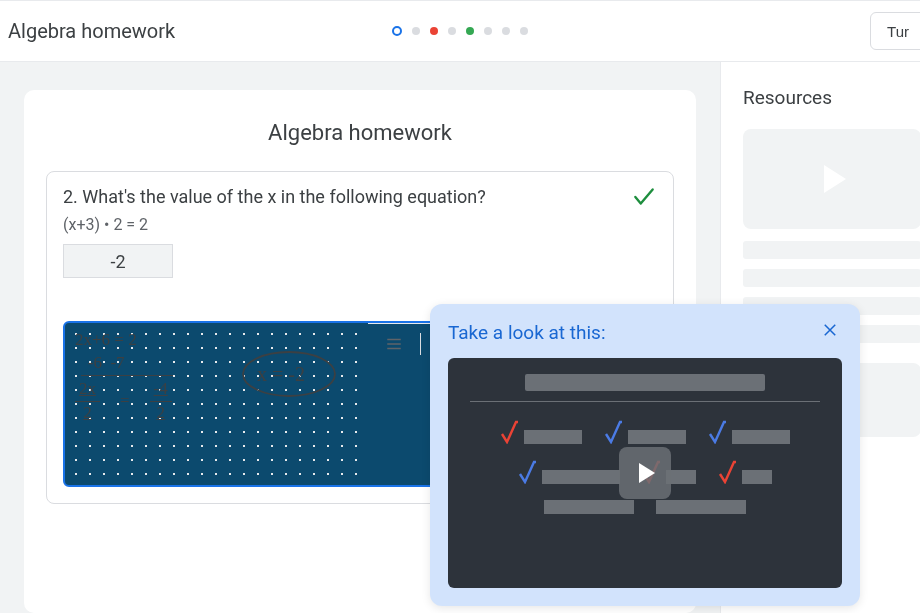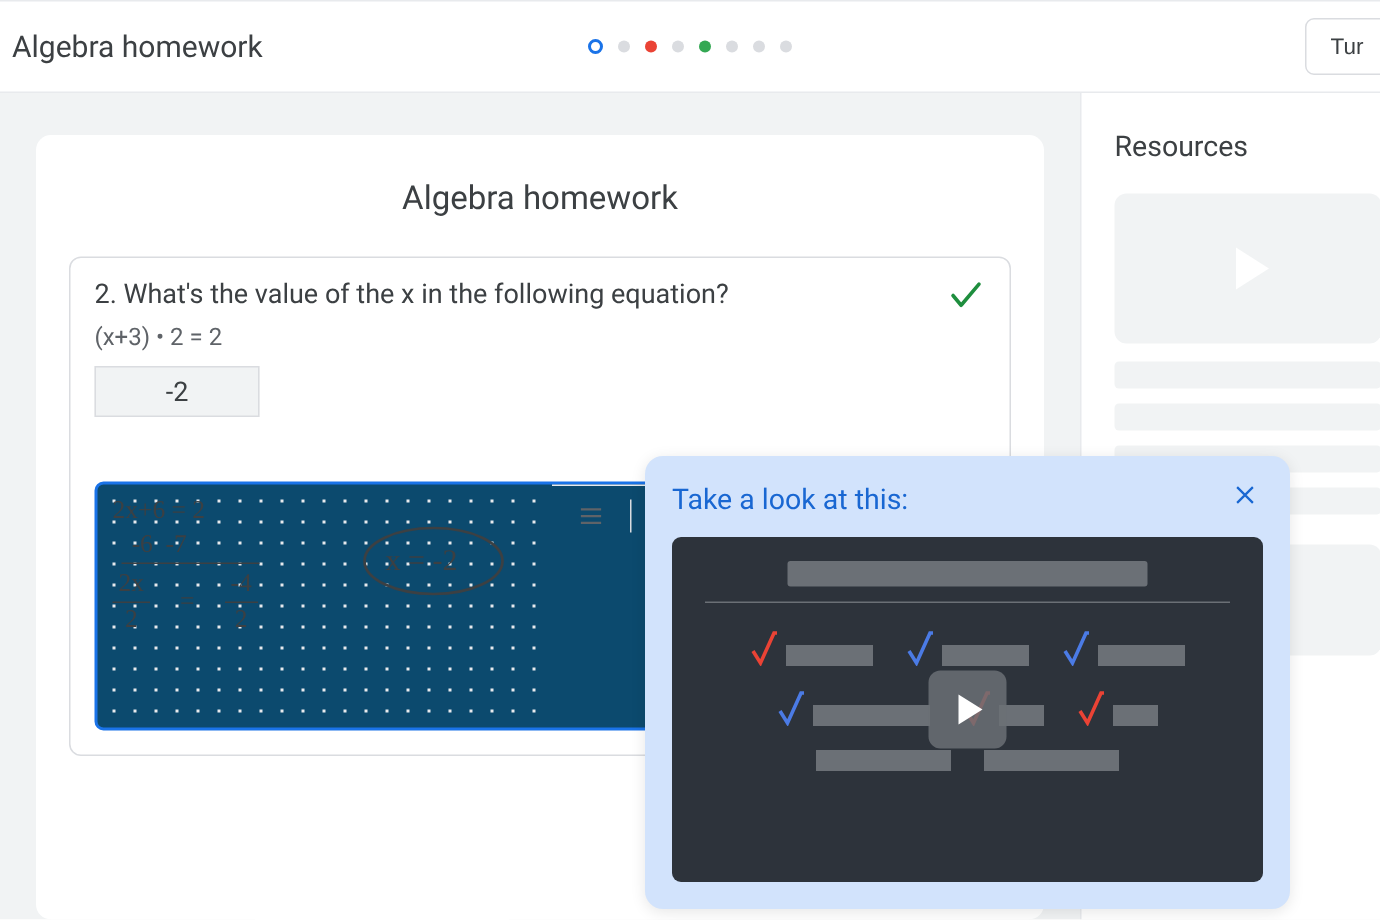--- a/index.html
+++ b/index.html
@@ -141,21 +141,21 @@
     top: 6px;
     left: 10px;
     font-family: 'Comic Sans MS', cursive;
     font-size: 17px;
     color: #3c4043;
     line-height: 1.35;
   }
   .hw-line { white-space: pre; }
   .hw-bar1 { border-top: 1.5px solid #3c4043; width: 92px; margin-left: 6px; }
   .frac-row { display: flex; gap: 20px; margin-top: 2px; }
-  .frac { text-align: center; }
+  .frac { text-align: center; text-decoration: underline; }
   .frac-top { border-bottom: 1.5px solid #3c4043; padding: 0 4px; }
   .eq-sign { align-self: center; }
   .circled {
     position: absolute;
     top: 40px;
     left: 192px;
     font-family: 'Comic Sans MS', cursive;
     font-size: 20px;
     color: #3c4043;
   }

